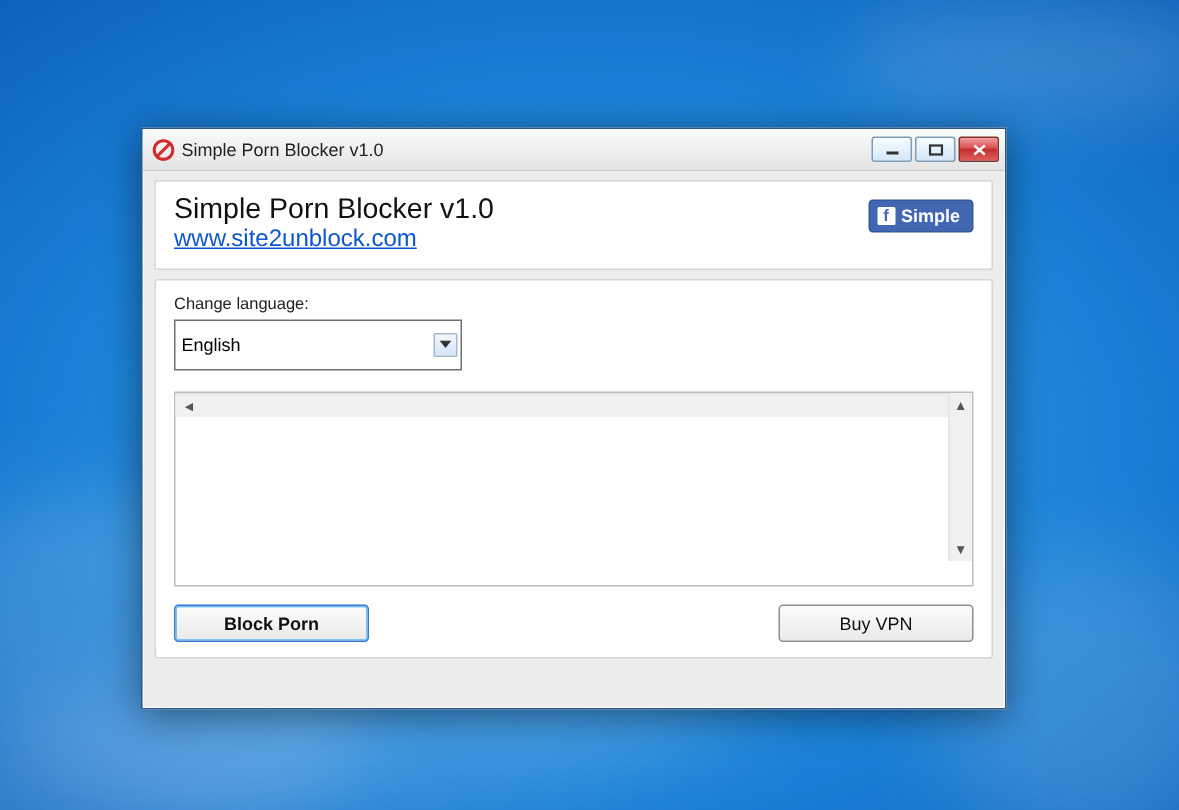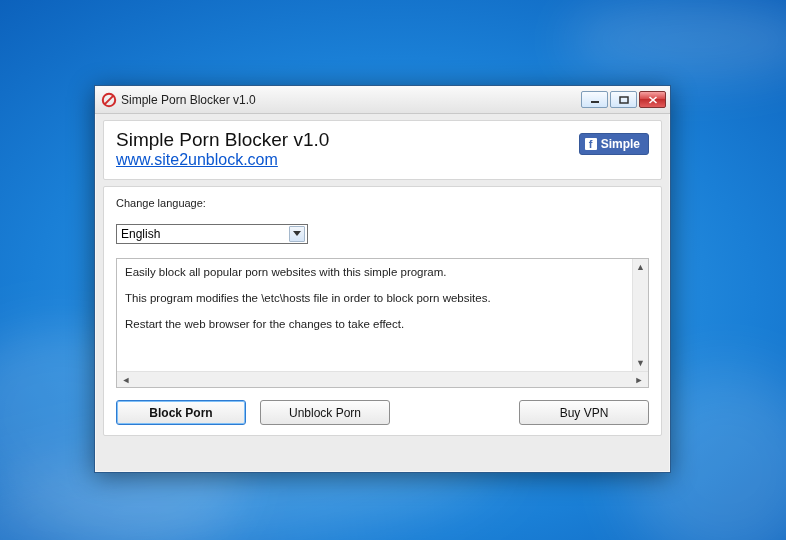--- a/index.html
+++ b/index.html
@@ -71,23 +71,23 @@
   font-size: 12px; padding: 3px 8px 3px 5px; border-radius: 3px;
   display: flex; align-items: center; gap: 4px;
   border: 1px solid #365899; cursor: pointer;
 }
 .fb-icon { width: 12px; height: 12px; background: #fff; color: #4267b2; font-weight: bold; display: flex; align-items: center; justify-content: center; font-size: 11px; border-radius: 1px; }
 
 .panel-main {
   background: #fff; border: 1px solid #d6d6d6; border-radius: 2px;
   margin-top: 6px; padding: 10px 12px 10px 12px;
 }
-.lang-label { font-size: 11px; color: #222; margin-bottom: 15px; }
+.lang-label { font-size: 11px; color: #222; margin-bottom: 4px; }
 .lang-select {
-  width: 192px; height: 20px;
+  width: 192px; height: 34px;
   border: 1px solid #707070; background: #fff;
   display: flex; align-items: center; justify-content: space-between;
   padding: 0 2px 0 4px; font-size: 12px; cursor: pointer;
 }
 .select-arrow {
   width: 16px; height: 16px;
   display: flex; align-items: center; justify-content: center;
   background: linear-gradient(#f2f6fb,#d6e5f7);
   border: 1px solid #a5b8cc; border-radius: 1px;
 }
@@ -193,42 +193,34 @@
       <div class="lang-select">
         <span>English</span>
         <span class="select-arrow">
           <svg width="8" height="6">
               <polygon points="0,0 8,0 4,5" fill="#333"></polygon>
             </svg>
         </span>
       </div>
 
       <div class="textbox-wrap">
-        <div class="textbox-content">
-          <p>Easily block all popular porn websites with this simple program.</p>
-          <p>This program modifies the \etc\hosts file in order to block porn websites.</p>
-          <p>Restart the web browser for the changes to take effect.</p>
-        </div>
         <div class="vscroll">
           <div class="arrow up">▲</div>
           <div class="arrow down">▼</div>
         </div>
         <div class="hscroll">
           <span class="arrow">◄</span>
           <span class="arrow">►</span>
         </div>
       </div>
 
       <div class="button-row">
         <div class="btn primary">
           <span>Block Porn</span>
         </div>
-        <div class="btn">
-          <span>Unblock Porn</span>
-        </div>
         <div class="spacer"></div>
         <div class="btn">
           <span>Buy VPN</span>
         </div>
       </div>
     </div>
   </div>
 </div>
 
 </body></html>

